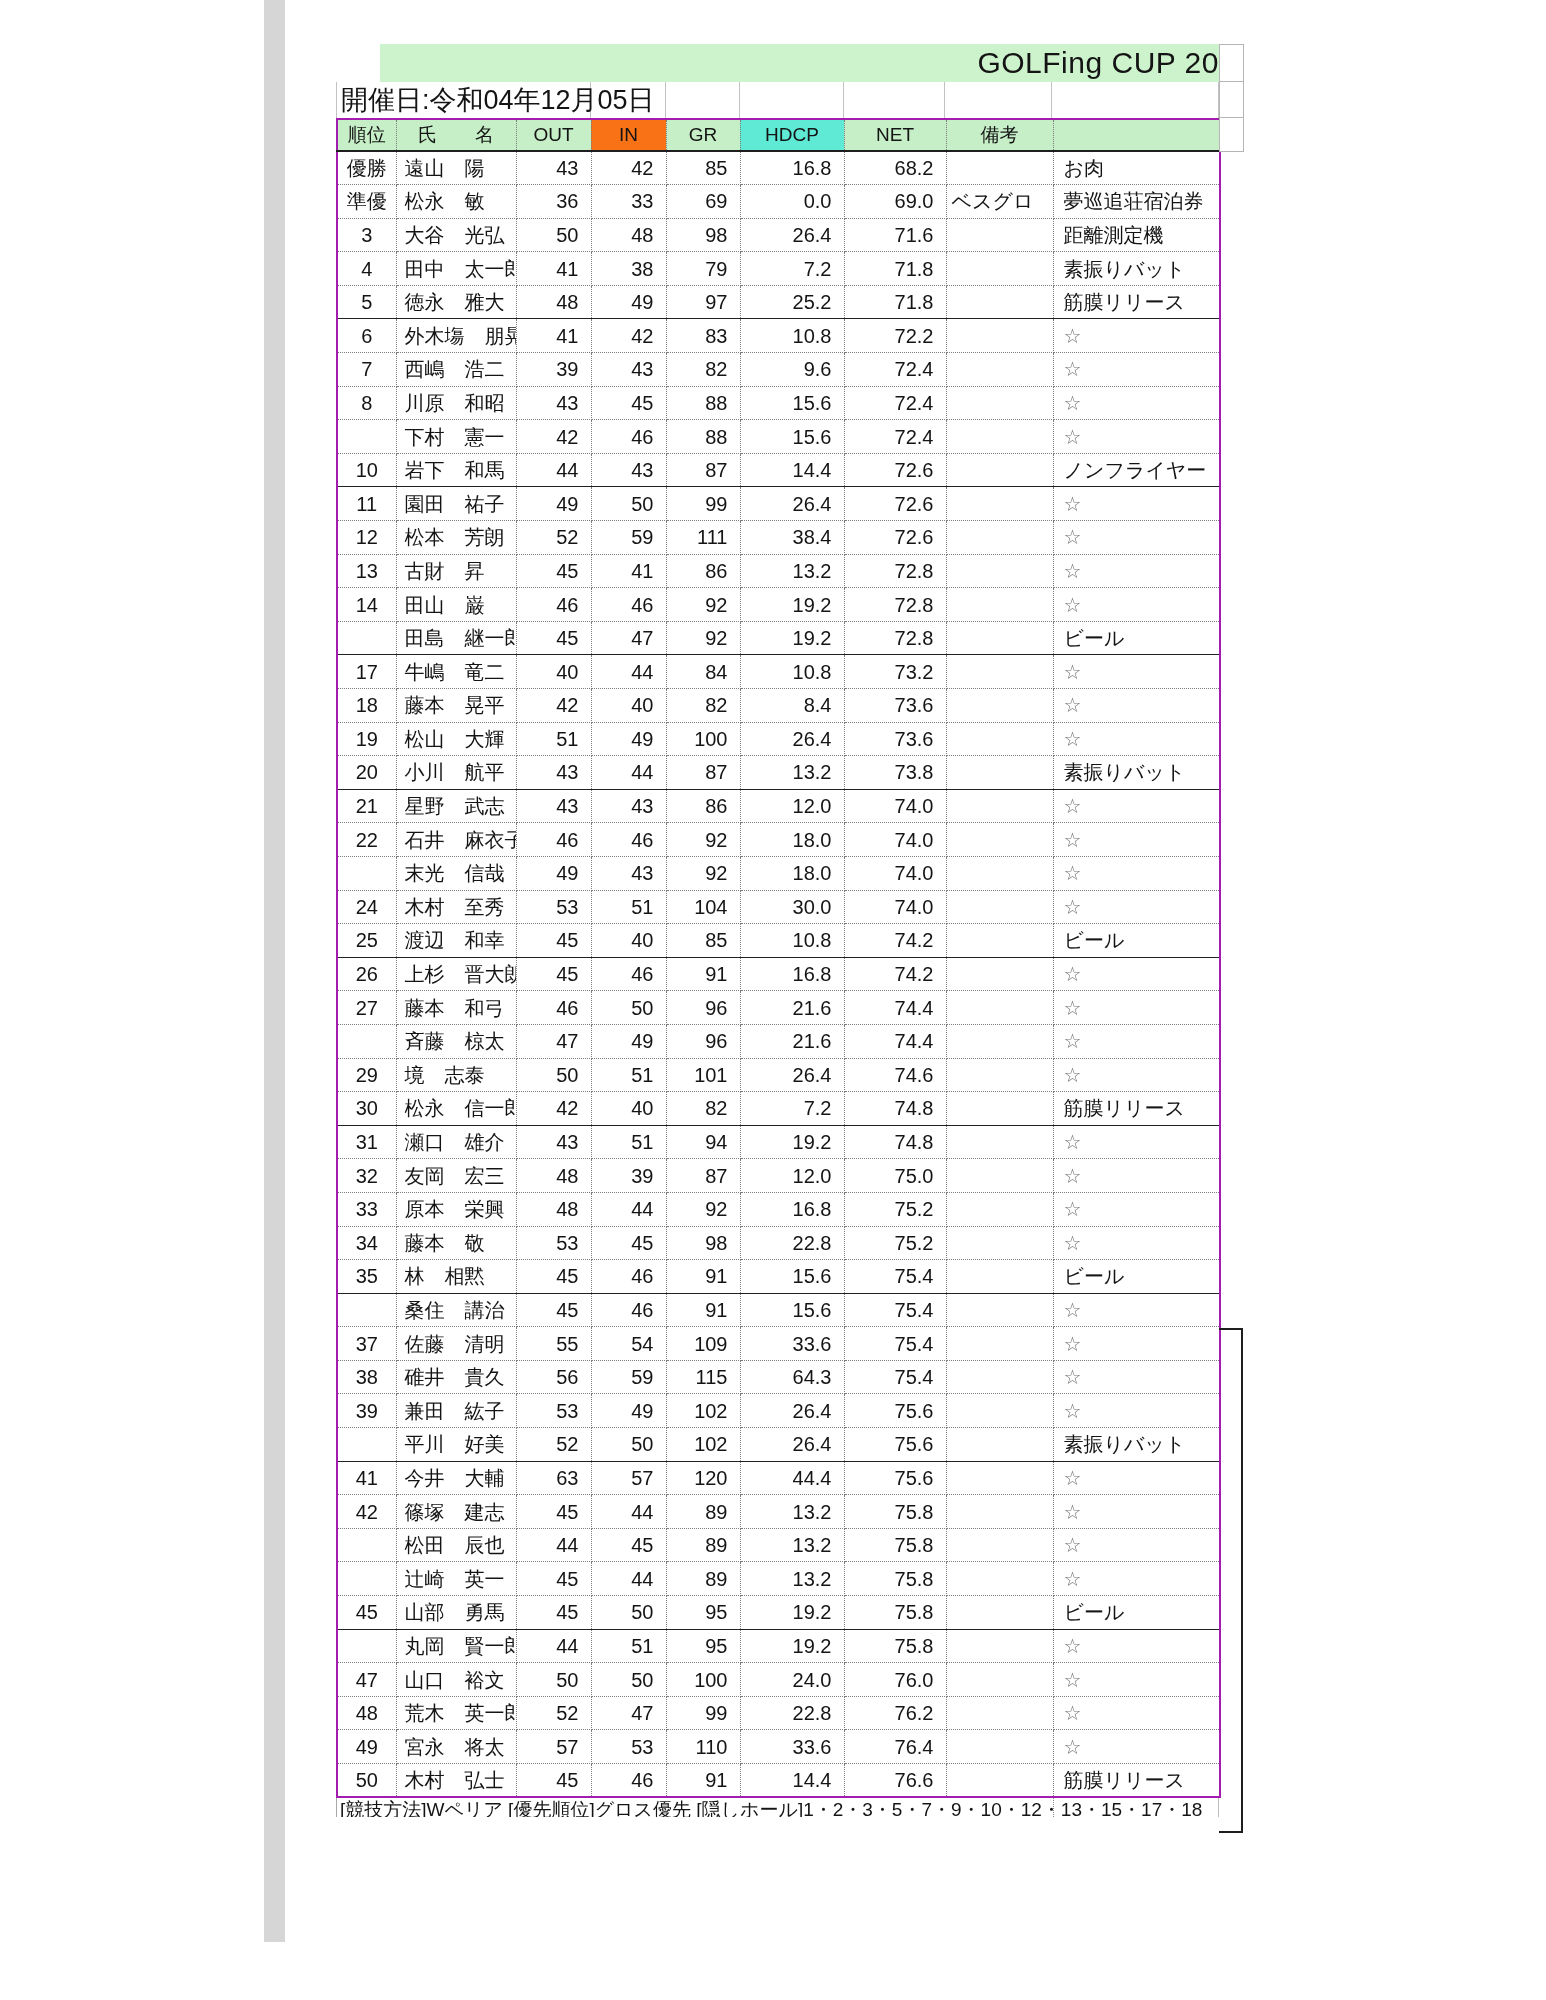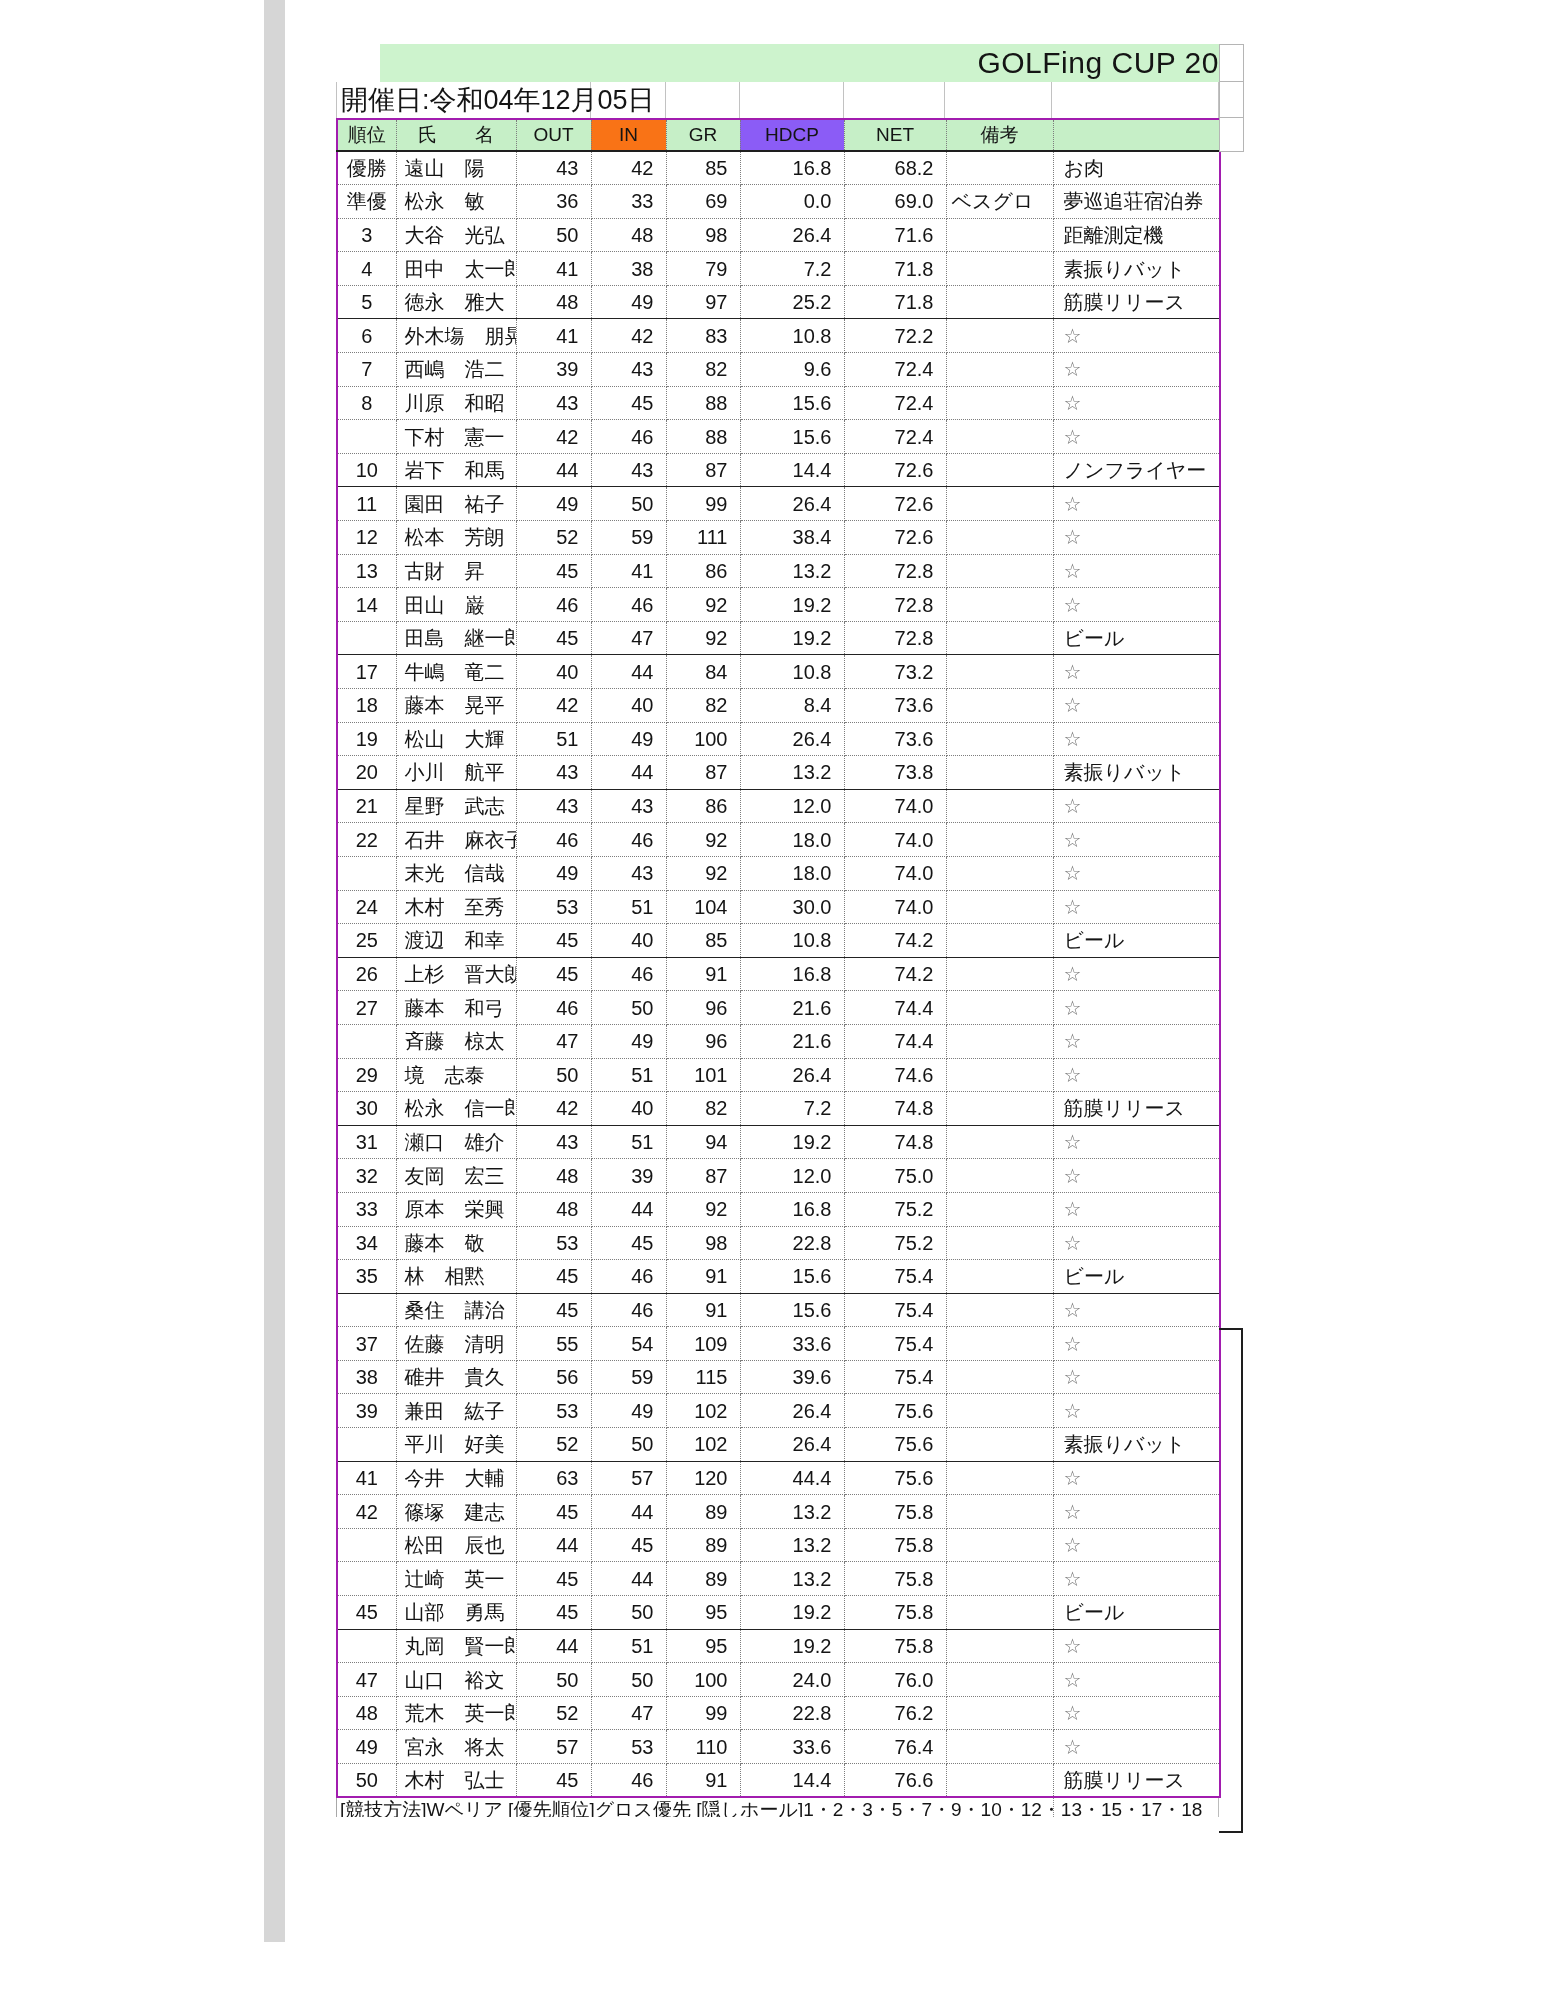--- a/index.html
+++ b/index.html
@@ -89,21 +89,21 @@
           <col style="width:107px">
           <col style="width:167px">
       </colgroup>
       <thead>
         <tr>
           <th style="background: rgb(198, 239, 199);">順位</th>
           <th style="background: rgb(198, 239, 199);">氏　　名</th>
           <th style="background: rgb(198, 239, 199);">OUT</th>
           <th style="background: #f97316;">IN</th>
           <th style="background: rgb(198, 239, 199);">GR</th>
-          <th style="background: #8b5cf6; margin-top: 12px;">HDCP</th>
+          <th style="background: #5eead4; margin-top: 12px;">HDCP</th>
           <th style="background: rgb(198, 239, 199);">NET</th>
           <th style="background: rgb(198, 239, 199);">備考</th>
           <th style="background: rgb(198, 239, 199);"></th>
         </tr>
       </thead>
       <tbody>
           <tr>
             <td class="c0">優勝</td>
             <td class="c1">遠山　陽</td>
             <td class="c2">43</td>
@@ -498,21 +498,21 @@
             <td class="c6">75.4</td>
             <td class="c7"></td>
             <td class="c8 star">☆</td>
           </tr>
           <tr>
             <td class="c0">38</td>
             <td class="c1">碓井　貴久</td>
             <td class="c2">56</td>
             <td class="c3">59</td>
             <td class="c4">115</td>
-            <td class="c5">39.6</td>
+            <td class="c5">64.3</td>
             <td class="c6">75.4</td>
             <td class="c7"></td>
             <td class="c8 star">☆</td>
           </tr>
           <tr>
             <td class="c0">39</td>
             <td class="c1">兼田　紘子</td>
             <td class="c2">53</td>
             <td class="c3">49</td>
             <td class="c4">102</td>

